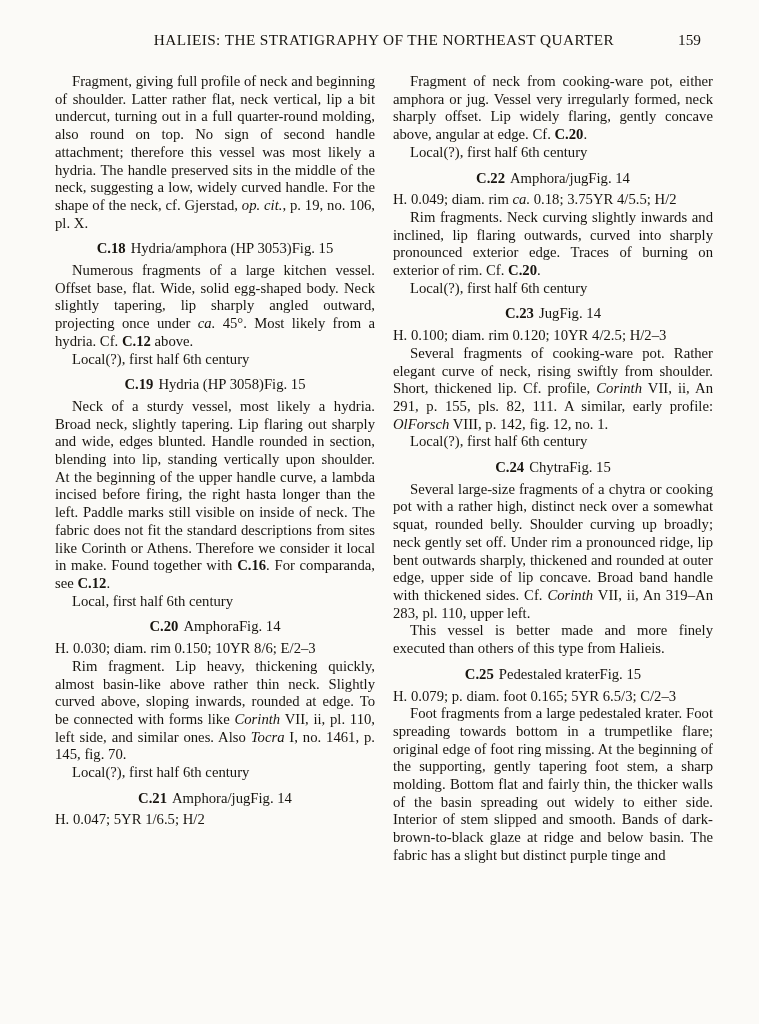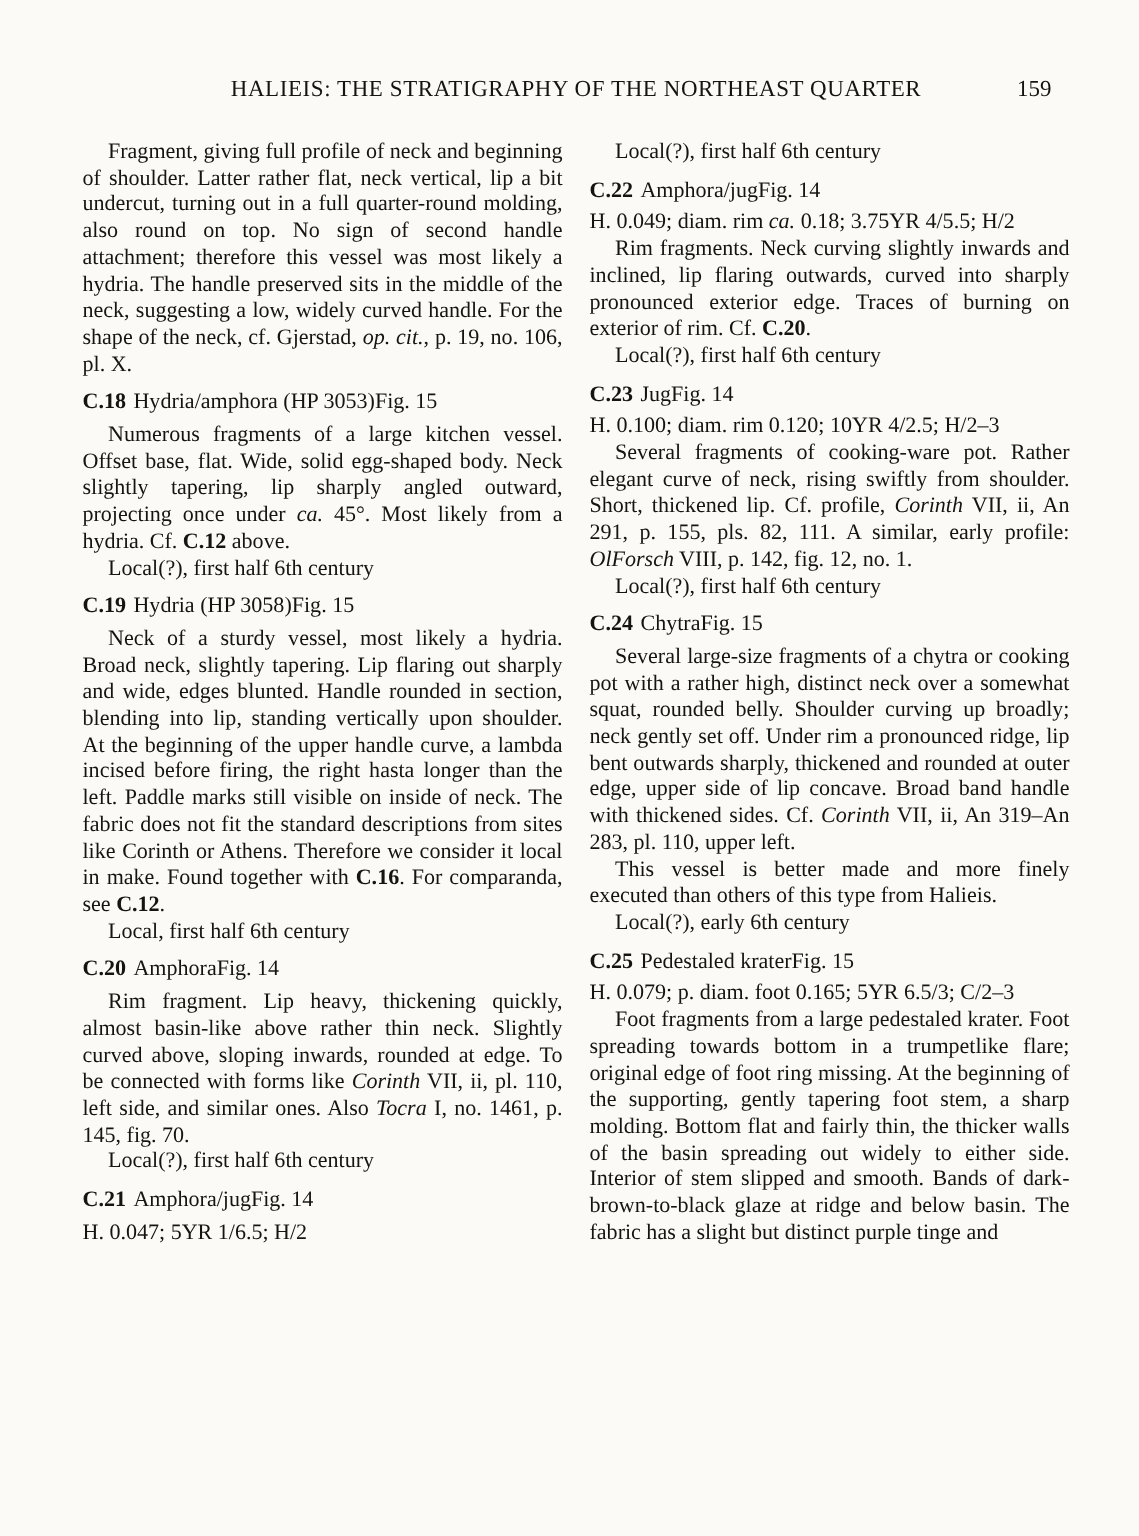--- a/index.html
+++ b/index.html
@@ -6,21 +6,21 @@
   body {
     width: 759px; height: 1024px;
     background: #fbfaf7;
     color: #17140f;
     font-family: "Liberation Serif", "DejaVu Serif", serif;
     overflow: hidden;
   }
   .page {
     box-sizing: border-box;
     width: 759px; height: 1024px;
-    padding: 50px 46px 0 55px;
+    padding: 30px 46px 0 55px;
   }
   .page-header {
     position: relative;
     height: 19px;
     margin-bottom: 24px;
   }
   .running-title {
     text-align: center;
     font-size: 15.3px;
     letter-spacing: 0.4px;
@@ -47,21 +47,21 @@
     -webkit-hyphens: auto;
   }
   .column p { margin: 0; }
   .para { text-indent: 17px; }
   .measure {
     margin-left: 17px;
     margin-bottom: 3px;
   }
   .entry-heading {
     display: flex;
-    justify-content: flex-start;
+    justify-content: center;
     align-items: baseline;
     margin: 8px 0 4px 0;
     text-indent: 0;
   }
   .entry-id { font-weight: bold; margin-right: 5px; }
   .fig-ref { white-space: nowrap; }
   em { font-style: italic; }
   strong { font-weight: bold; }
 </style>
 </head>
@@ -84,29 +84,31 @@
         <div class="entry-heading">
           <span class="entry-left"><span class="entry-id">C.19</span><span class="entry-name">Hydria (HP 3058)</span></span>
           <span class="fig-ref">Fig. 15</span>
         </div>
         <p class="para">Neck of a sturdy vessel, most likely a hydria. Broad neck, slightly tapering. Lip flaring out sharply and wide, edges blunted. Handle rounded in section, blending into lip, standing vertically upon shoulder. At the beginning of the upper handle curve, a lambda incised before firing, the right hasta longer than the left. Paddle marks still visible on inside of neck. The fabric does not fit the standard descriptions from sites like Corinth or Athens. Therefore we consider it local in make. Found together with <strong>C.16</strong>. For comparanda, see <strong>C.12</strong>.</p>
         <p class="para">Local, first half 6th century</p>
         <div class="entry-heading">
           <span class="entry-left"><span class="entry-id">C.20</span><span class="entry-name">Amphora</span></span>
           <span class="fig-ref">Fig. 14</span>
         </div>
+        <p class="measure">H. 0.030; diam. rim 0.150; 10YR 8/6; E/2–3</p>
         <p class="para">Rim fragment. Lip heavy, thickening quickly, almost basin-like above rather thin neck. Slightly curved above, sloping inwards, rounded at edge. To be connected with forms like <em>Corinth</em> VII, ii, pl. 110, left side, and similar ones. Also <em>Tocra</em> I, no. 1461, p. 145, fig. 70.</p>
         <p class="para">Local(?), first half 6th century</p>
         <div class="entry-heading">
           <span class="entry-left"><span class="entry-id">C.21</span><span class="entry-name">Amphora/jug</span></span>
           <span class="fig-ref">Fig. 14</span>
         </div>
         <p class="measure">H. 0.047; 5YR 1/6.5; H/2</p>
       </section>
     <section class="column">
+        <p class="para">Fragment of neck from cooking-ware pot, either amphora or jug. Vessel very irregularly formed, neck sharply offset. Lip widely flaring, gently concave above, angular at edge. Cf. <strong>C.20</strong>.</p>
         <p class="para">Local(?), first half 6th century</p>
         <div class="entry-heading">
           <span class="entry-left"><span class="entry-id">C.22</span><span class="entry-name">Amphora/jug</span></span>
           <span class="fig-ref">Fig. 14</span>
         </div>
         <p class="measure">H. 0.049; diam. rim <em>ca.</em> 0.18; 3.75YR 4/5.5; H/2</p>
         <p class="para">Rim fragments. Neck curving slightly inwards and inclined, lip flaring outwards, curved into sharply pronounced exterior edge. Traces of burning on exterior of rim. Cf. <strong>C.20</strong>.</p>
         <p class="para">Local(?), first half 6th century</p>
         <div class="entry-heading">
           <span class="entry-left"><span class="entry-id">C.23</span><span class="entry-name">Jug</span></span>
@@ -114,21 +116,20 @@
         </div>
         <p class="measure">H. 0.100; diam. rim 0.120; 10YR 4/2.5; H/2–3</p>
         <p class="para">Several fragments of cooking-ware pot. Rather elegant curve of neck, rising swiftly from shoulder. Short, thickened lip. Cf. profile, <em>Corinth</em> VII, ii, An 291, p. 155, pls. 82, 111. A similar, early profile: <em>OlForsch</em> VIII, p. 142, fig. 12, no. 1.</p>
         <p class="para">Local(?), first half 6th century</p>
         <div class="entry-heading">
           <span class="entry-left"><span class="entry-id">C.24</span><span class="entry-name">Chytra</span></span>
           <span class="fig-ref">Fig. 15</span>
         </div>
         <p class="para">Several large-size fragments of a chytra or cooking pot with a rather high, distinct neck over a somewhat squat, rounded belly. Shoulder curving up broadly; neck gently set off. Under rim a pronounced ridge, lip bent outwards sharply, thickened and rounded at outer edge, upper side of lip concave. Broad band handle with thickened sides. Cf. <em>Corinth</em> VII, ii, An 319–An 283, pl. 110, upper left.</p>
         <p class="para">This vessel is better made and more finely executed than others of this type from Halieis.</p>
-        <p class="para">Local(?), early 6th century</p>
         <div class="entry-heading">
           <span class="entry-left"><span class="entry-id">C.25</span><span class="entry-name">Pedestaled krater</span></span>
           <span class="fig-ref">Fig. 15</span>
         </div>
         <p class="measure">H. 0.079; p. diam. foot 0.165; 5YR 6.5/3; C/2–3</p>
         <p class="para">Foot fragments from a large pedestaled krater. Foot spreading towards bottom in a trumpetlike flare; original edge of foot ring missing. At the beginning of the supporting, gently tapering foot stem, a sharp molding. Bottom flat and fairly thin, the thicker walls of the basin spreading out widely to either side. Interior of stem slipped and smooth. Bands of dark-brown-to-black glaze at ridge and below basin. The fabric has a slight but distinct purple tinge and</p>
       </section>
   </main>
 </div>
 

